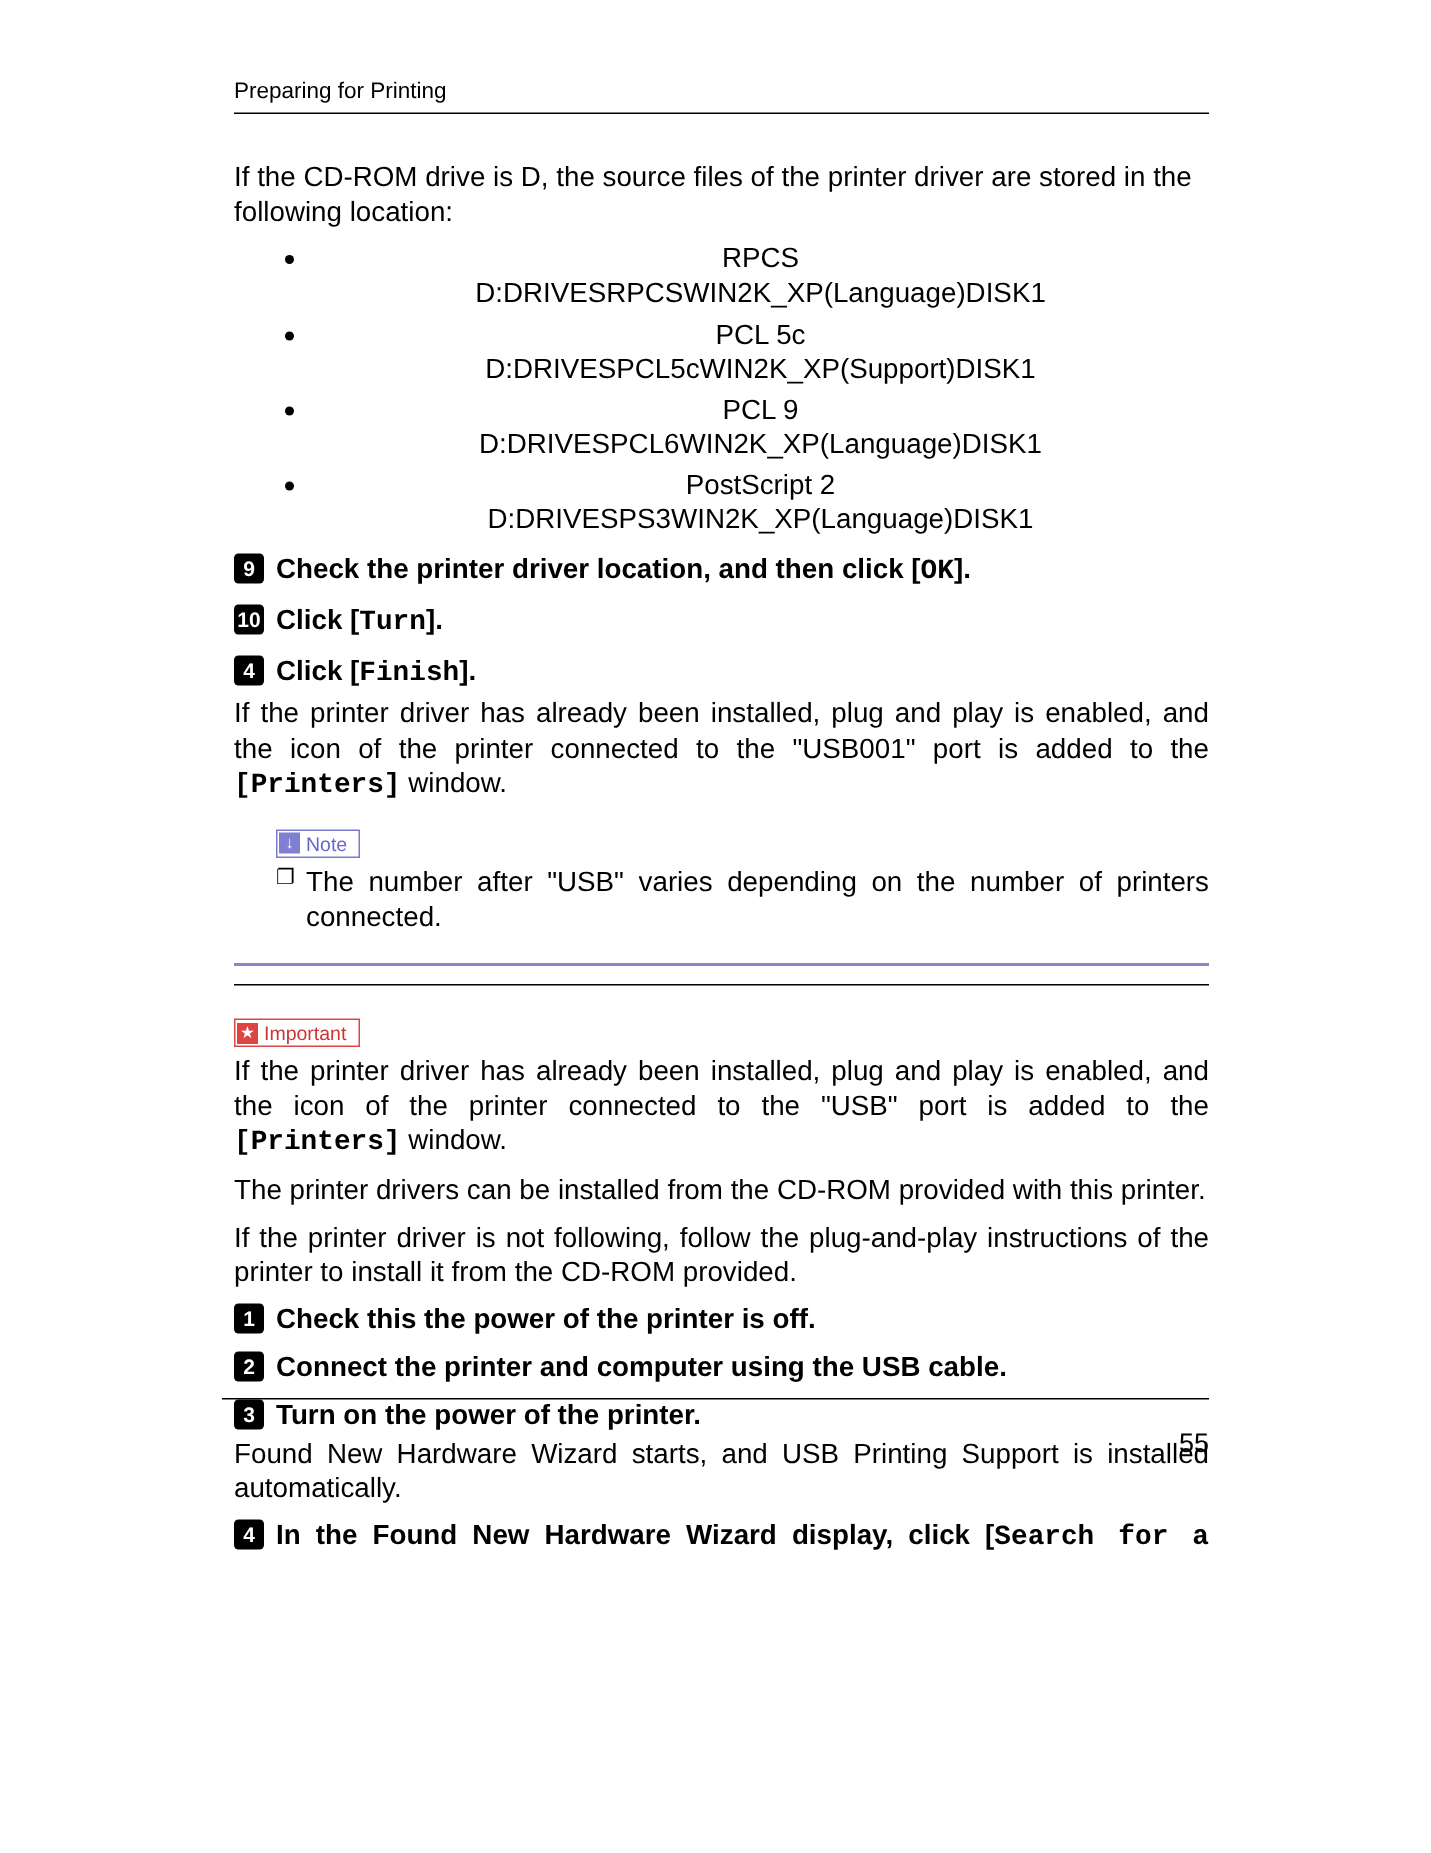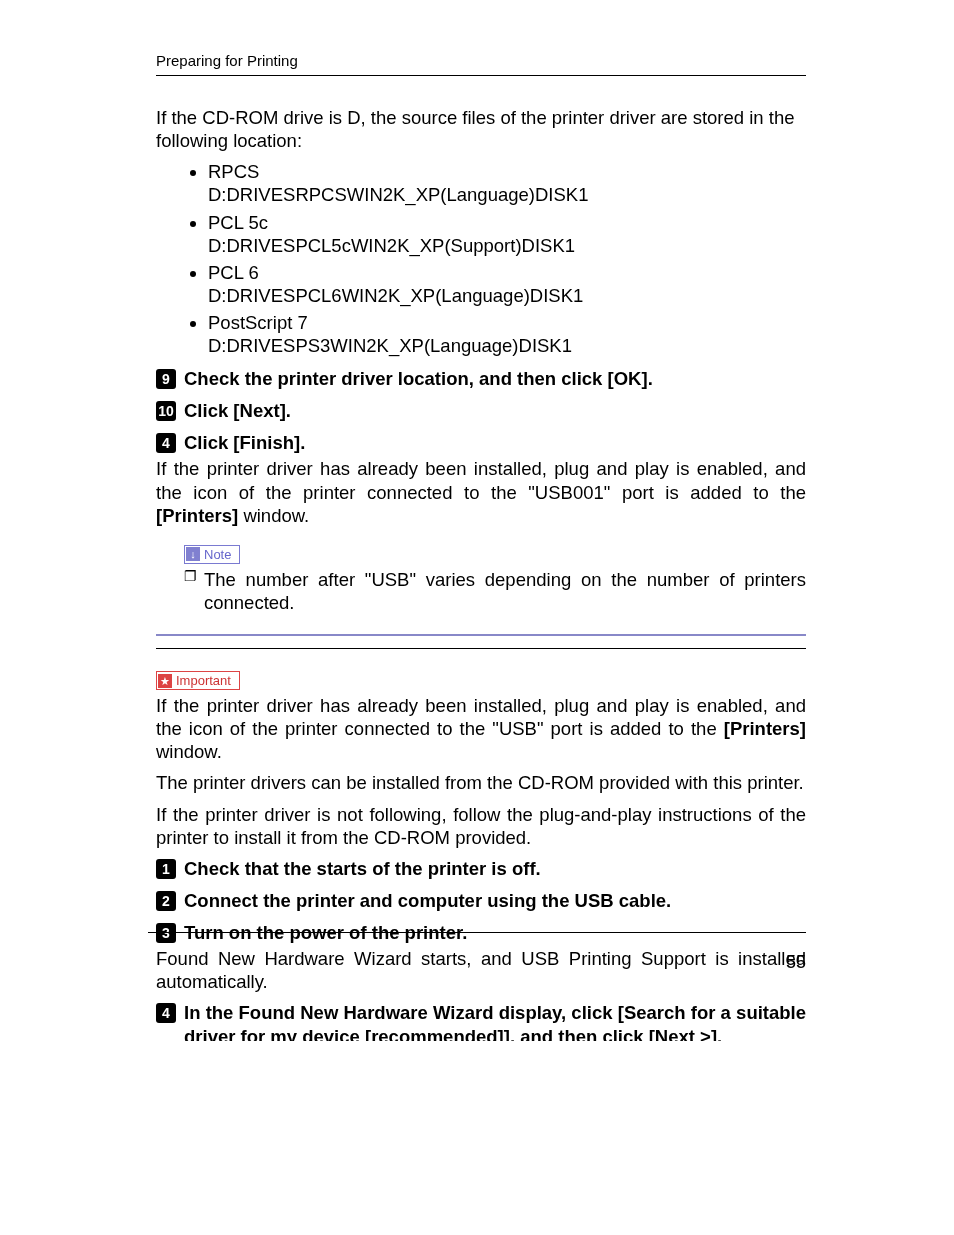--- a/index.html
+++ b/index.html
@@ -32,20 +32,21 @@
   }
   .para {
     font-size: 18.5px;
     line-height: 1.25;
     margin: 0 0 8px 0;
   }
   ul.drivers {
     list-style: disc;
     padding-left: 24px;
     margin: 6px 0 10px 28px;
+    text-align: center;
   }
   ul.drivers li {
     font-size: 18.5px;
     line-height: 1.25;
     margin-bottom: 4px;
   }
   .step {
     display: flex;
     align-items: flex-start;
     gap: 8px;
@@ -63,21 +64,21 @@
     border-radius: 3px;
     flex-shrink: 0;
     margin-top: 2px;
     font-family: Arial, sans-serif;
   }
   .steptext {
     font-size: 18.5px;
     font-weight: bold;
     line-height: 1.3;
   }
-  .sans { font-family: Liberation Sans, sans-serif; }
+  .sans { font-family: Liberation Mono, monospace; }
   .justify { text-align: justify; }
   .note-badge {
     display: inline-flex;
     align-items: center;
     gap: 4px;
     border: 1px solid #7a7ad1;
     padding: 1px 8px 1px 1px;
     margin: 10px 0 4px 28px;
     font-size: 13px;
     color: #6666cc;
@@ -194,40 +195,40 @@
   <ul class="drivers">
     <li>
       <span>RPCS</span><br>
       <span>D:DRIVESRPCSWIN2K_XP(Language)DISK1</span>
     </li>
     <li>
       <span>PCL 5c</span><br>
       <span>D:DRIVESPCL5cWIN2K_XP(Support)DISK1</span>
     </li>
     <li>
-      <span>PCL 6</span><br>
+      <span>PCL 9</span><br>
       <span>D:DRIVESPCL6WIN2K_XP(Language)DISK1</span>
     </li>
     <li>
-      <span>PostScript 7</span><br>
+      <span>PostScript 2</span><br>
       <span>D:DRIVESPS3WIN2K_XP(Language)DISK1</span>
     </li>
   </ul>
 
   <div class="step">
     <div class="stepnum">9</div>
     <div class="steptext">
       <span>Check the printer driver location, and then click [</span><span class="sans">OK</span><span>].</span>
     </div>
   </div>
 
   <div class="step">
     <div class="stepnum">10</div>
     <div class="steptext">
-      <span>Click [</span><span class="sans">Next</span><span>].</span>
+      <span>Click [</span><span class="sans">Turn</span><span>].</span>
     </div>
   </div>
 
   <div class="step">
     <div class="stepnum">4</div>
     <div class="steptext">
       <span>Click [</span><span class="sans">Finish</span><span>].</span>
     </div>
   </div>
 
@@ -252,21 +253,21 @@
   </div>
 
   <p class="para justify">
     <span>If the printer driver has already been installed, plug and play is enabled, and the icon of the printer connected to the "USB" port is added to the </span><b class="sans">[Printers]</b><span> window.</span>
   </p>
   <p class="para justify">The printer drivers can be installed from the CD-ROM provided with this printer.</p>
   <p class="para justify">If the printer driver is not following, follow the plug-and-play instructions of the printer to install it from the CD-ROM provided.</p>
 
   <div class="step">
     <div class="stepnum">1</div>
-    <div class="steptext">Check that the starts of the printer is off.</div>
+    <div class="steptext">Check this the power of the printer is off.</div>
   </div>
 
   <div class="step">
     <div class="stepnum">2</div>
     <div class="steptext">Connect the printer and computer using the USB cable.</div>
   </div>
 
   <div class="step">
     <div class="stepnum">3</div>
     <div class="steptext">Turn on the power of the printer.</div>

